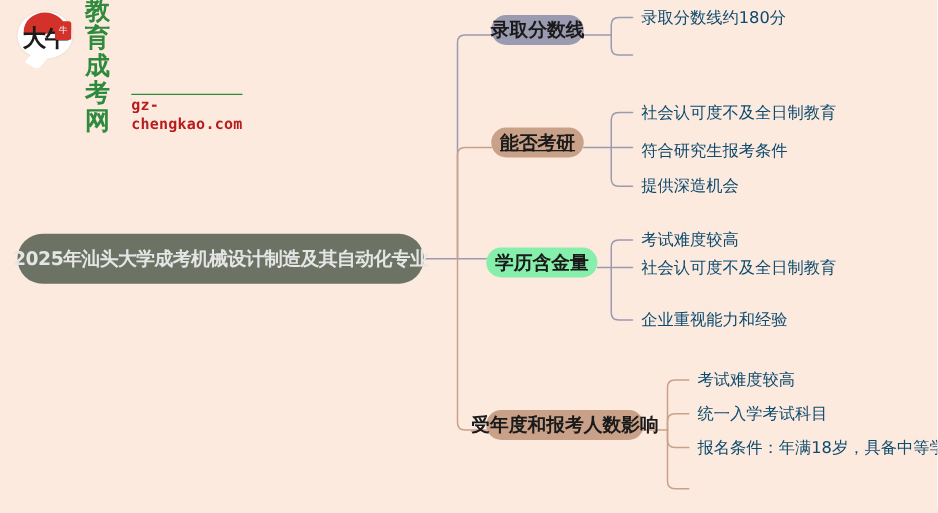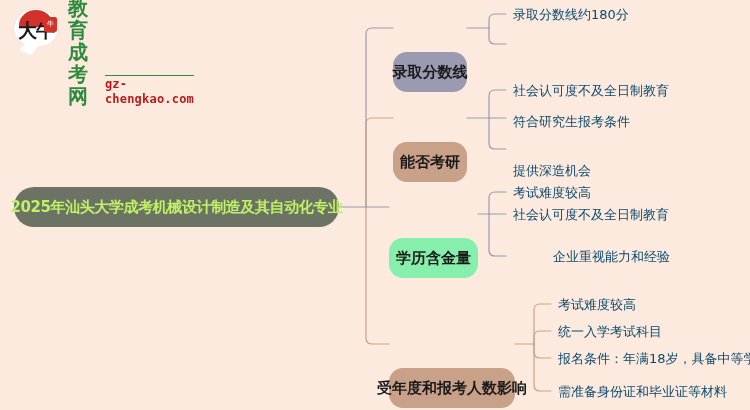--- a/index.html
+++ b/index.html
@@ -129,32 +129,31 @@
     font-family: "DejaVu Sans", sans-serif;
     white-space: nowrap;
   }
   #root-node {
     left: 14px;
     top: 187px;
     width: 325px;
     height: 40px;
     background: #6c7364;
     border-radius: 20px;
-    color: #bef264;
+    color: #e5e5e5;
     font-size: 15px;
     letter-spacing: -0.4px;
   }
   .branch {
     border-radius: 14px;
     font-size: 15px;
-    height: 40px;
-    margin-top: 40px;
+    height: 24px;
   }
   #branch-0 { left: 393px; top: 12px;  width: 74px; background: #9a9ab0; }
-  #branch-1 { left: 393px; top: 102px; width: 74px; background: #c9a189; }
+  #branch-1 { left: 393px; top: 102px; width: 74px; background: #c9a189; text-decoration: underline; }
   #branch-2 { left: 389px; top: 198px; width: 89px; background: #86efac; }
   #branch-3 { left: 389px; top: 328px; width: 126px; background: #c9a189; }
 
   .leaf {
     position: absolute;
     font-size: 13px;
     color: #0c4a6e;
     font-family: "DejaVu Sans", sans-serif;
     white-space: nowrap;
     line-height: 14px;
@@ -217,24 +216,23 @@
 
   <div class="node branch" id="branch-0">录取分数线</div>
   <div class="node branch" id="branch-1">能否考研</div>
   <div class="node branch" id="branch-2">学历含金量</div>
   <div class="node branch" id="branch-3">受年度和报考人数影响</div>
 
   <div class="leaf" style="left:513px; top:8px;">录取分数线约180分</div>
 
   <div class="leaf" style="left:513px; top:84px;">社会认可度不及全日制教育</div>
   <div class="leaf" style="left:513px; top:115px;">符合研究生报考条件</div>
-  <div class="leaf" style="left:513px; top:143px;margin-top:21px;">提供深造机会</div>
+  <div class="leaf" style="left:513px; top:143px;">提供深造机会</div>
 
   <div class="leaf" style="left:513px; top:186px;">考试难度较高</div>
   <div class="leaf" style="left:513px; top:208px;">社会认可度不及全日制教育</div>
-  <div class="leaf" style="left:513px; top:250px;margin-left:40px;">企业重视能力和经验</div>
+  <div class="leaf" style="left:513px; top:250px;">企业重视能力和经验</div>
 
   <div class="leaf" style="left:558px; top:298px;">考试难度较高</div>
   <div class="leaf" style="left:558px; top:325px;">统一入学考试科目</div>
   <div class="leaf" style="left:558px; top:352px;">报名条件：年满18岁，具备中等学历</div>
-  <div class="leaf" style="left:558px; top:385px;">需准备身份证和毕业证等材料</div>
 
 </div>
 
 </body></html>

